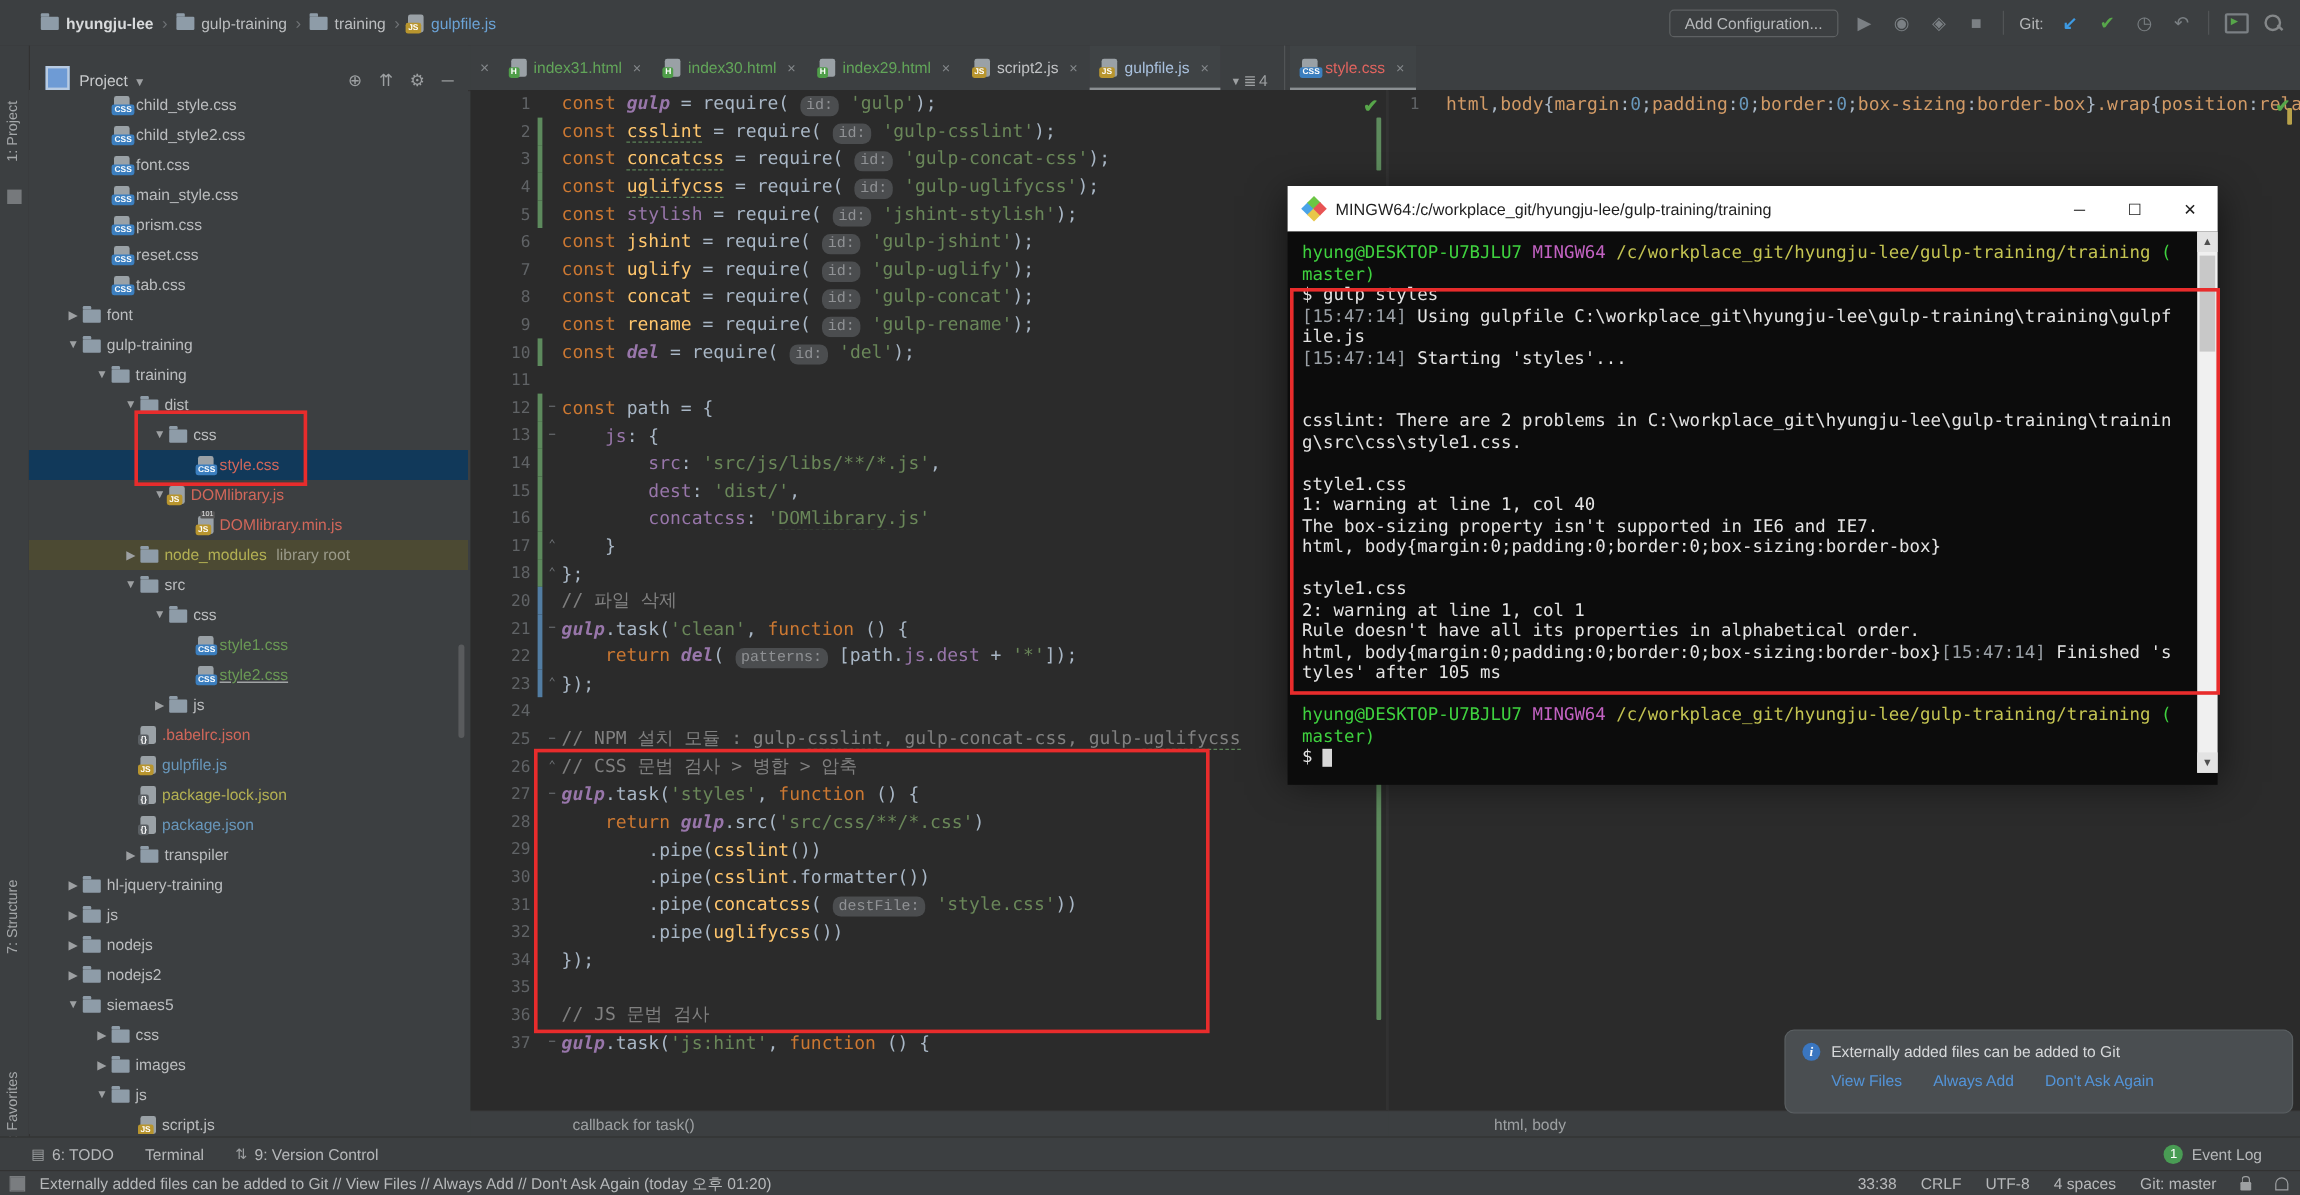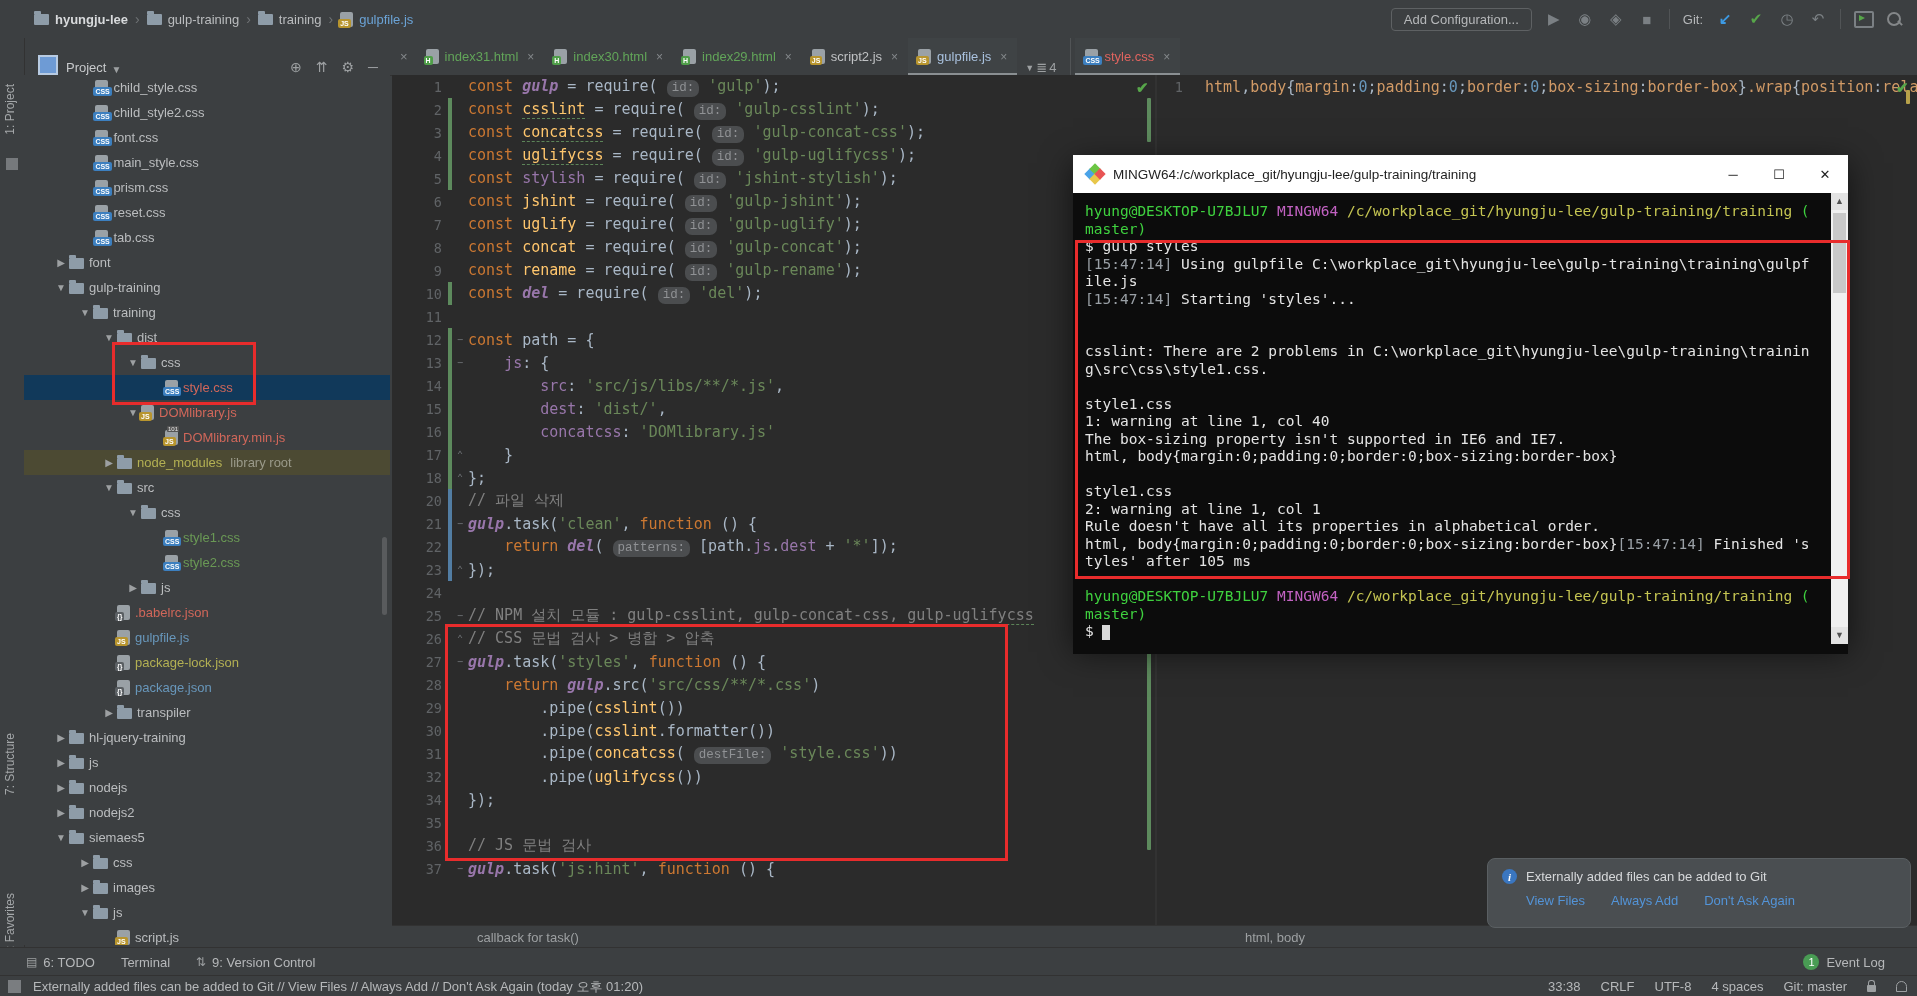--- a/index.html
+++ b/index.html
@@ -364,21 +364,21 @@
         <span class="i-fo"></span>
         <span class="tlabel ">css</span>
       </div>
       <div class="trow" style="padding-left: 125px;">
         <span class="arrow"></span>
         <span class="i-file">
           <span class="badge b-css">CSS</span>
         </span>
         <span class="tlabel grn">style1.css</span>
       </div>
-      <div class="trow" style="padding-left: 125px;">
+      <div class="trow" style="padding-left: 125px; text-decoration: underline;">
         <span class="arrow"></span>
         <span class="i-file">
           <span class="badge b-css">CSS</span>
         </span>
         <span class="tlabel grn">style2.css</span>
       </div>
       <div class="trow" style="padding-left: 101px;">
         <span class="arrow">▶</span>
         <span class="i-fo"></span>
         <span class="tlabel ">js</span>

